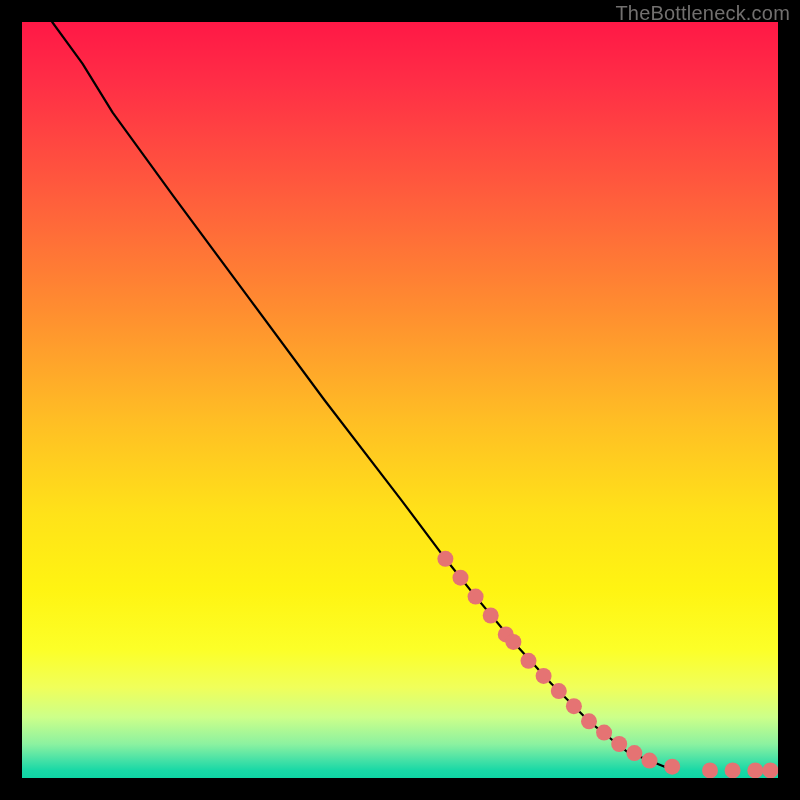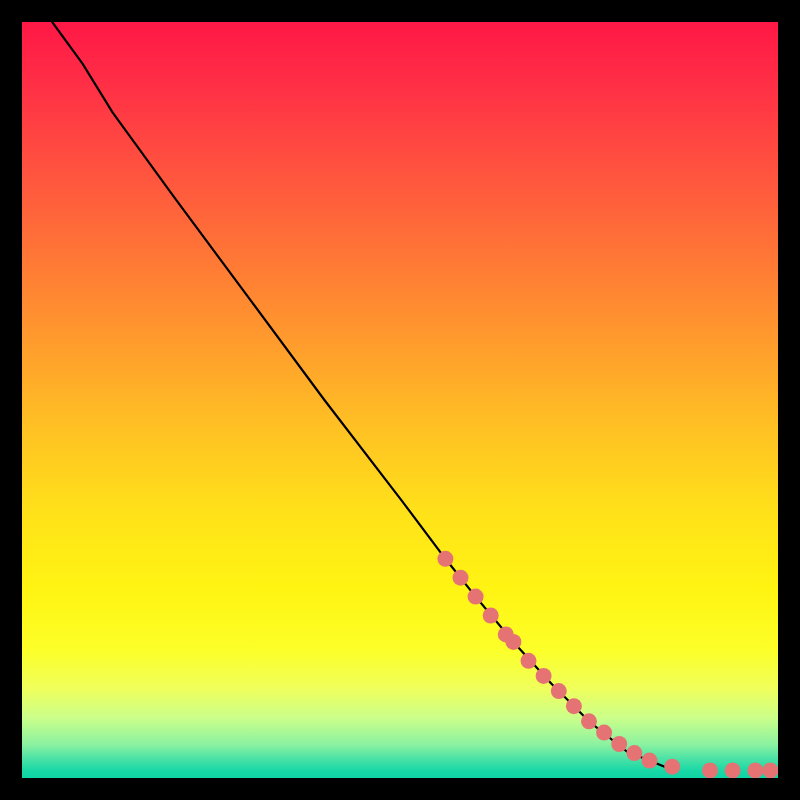--- a/index.html
+++ b/index.html
@@ -80,13 +80,14 @@
           <circle cx="612.4" cy="731.1" r="8" fill="#e57373"></circle>
           <circle cx="627.5" cy="738.6" r="8" fill="#e57373"></circle>
           <circle cx="650.2" cy="744.7" r="8" fill="#e57373"></circle>
           <circle cx="688.0" cy="748.4" r="8" fill="#e57373"></circle>
           <circle cx="710.6" cy="748.4" r="8" fill="#e57373"></circle>
           <circle cx="733.3" cy="748.4" r="8" fill="#e57373"></circle>
           <circle cx="748.4" cy="748.4" r="8" fill="#e57373"></circle>
         </g>
     </svg>
   </div>
+  <div class="watermark">TheBottleneck.com</div>
 </div>
 
 </body></html>

